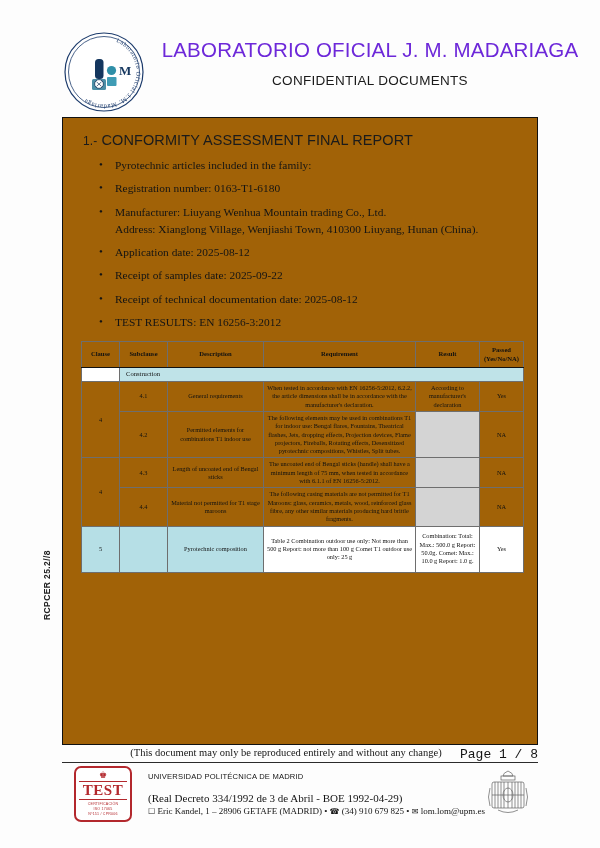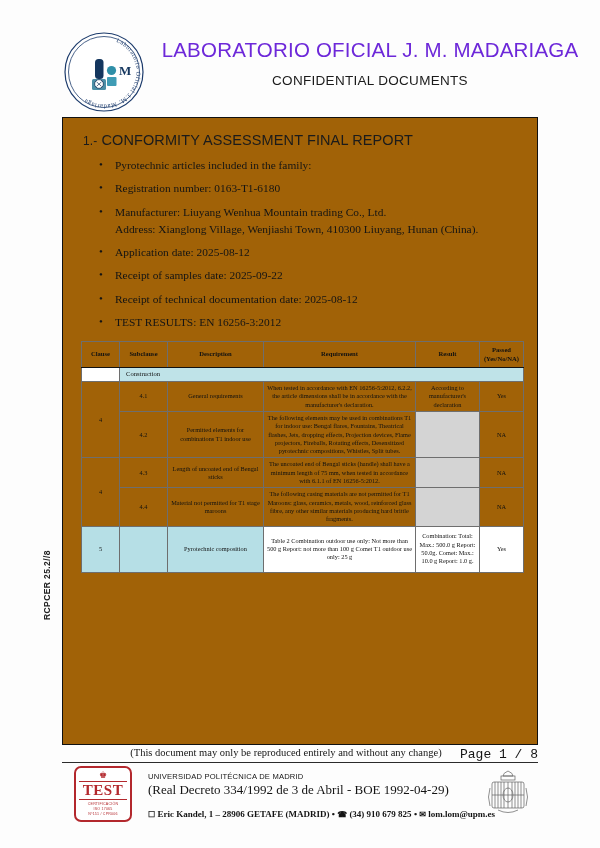--- a/index.html
+++ b/index.html
@@ -230,30 +230,29 @@
     width: 318px;
     text-align: left;
   }
   .foot-univ {
     font-family: "Liberation Sans", sans-serif;
     font-size: 7.6px;
     letter-spacing: 0.2px;
     color: #141414;
   }
   .foot-decree {
-    font-size: 13px;
-    color: #141414;
-    margin-top: 1px;
+    font-size: 11px;
+    color: #141414;
+    margin-top: 11px;
   }
   .foot-contact {
-    margin-top: 11px;
+    margin-top: 2px;
     font-size: 9px;
     color: #141414;
     white-space: nowrap;
-    font-weight: bold;
   }
   .foot-contact .gl { font-size: 8px; }
 
   .crest {
     position: absolute;
     right: 6px; top: 2px;
     width: 48px; height: 50px;
     opacity: 0.88;
   }
   .crest svg { width: 48px; height: 50px; display: block; }

